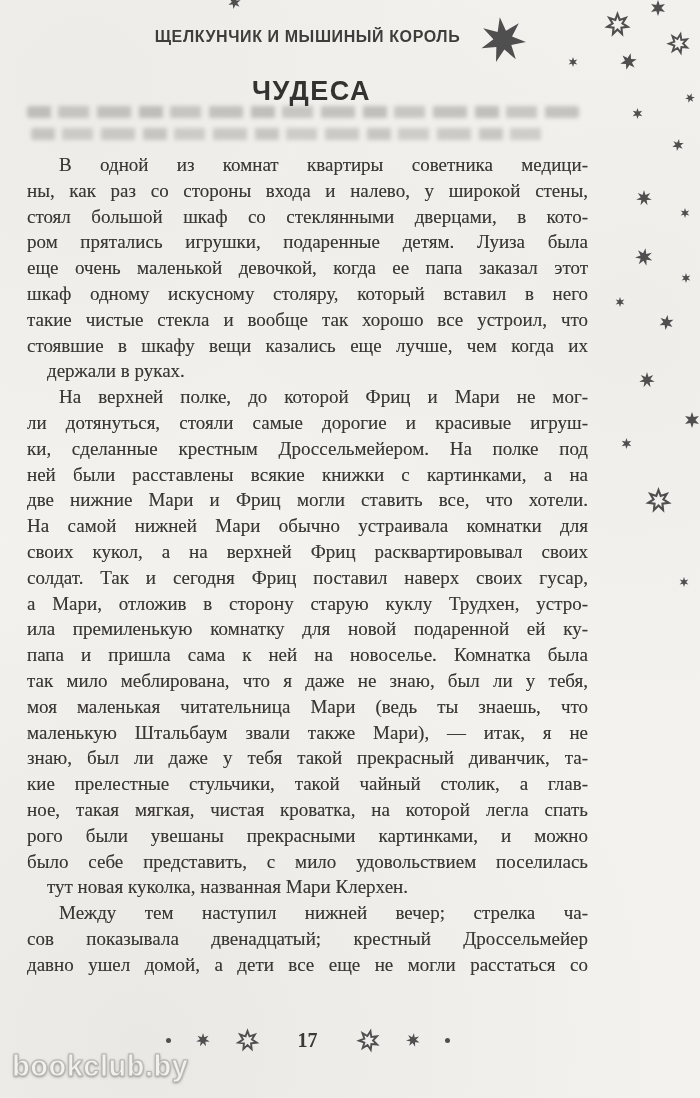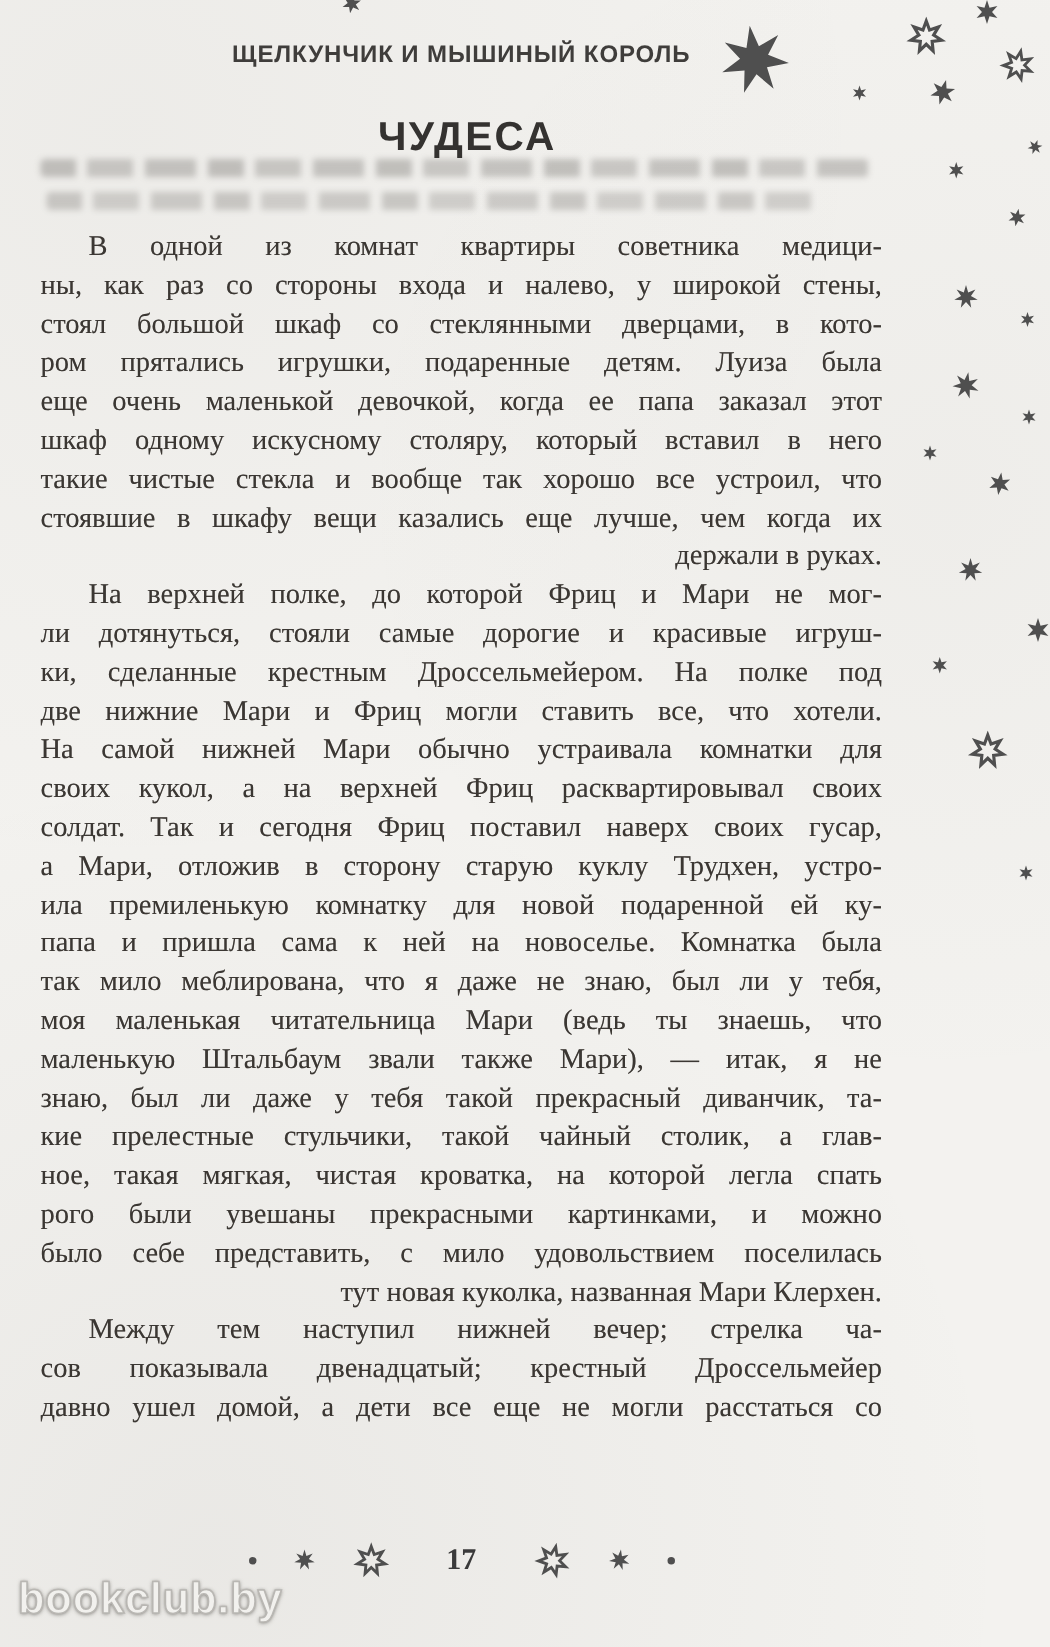--- a/index.html
+++ b/index.html
@@ -32,21 +32,21 @@
   .ghost1{left:27px;top:106px;width:552px;opacity:.5;}
   .ghost2{left:31px;top:128px;width:516px;opacity:.42;}
   .body-text{
     position:absolute;left:27px;top:154px;width:561px;
     font-size:19px;color:#3b3733;
     text-shadow:0 0 .4px rgba(60,55,50,.45);
   }
   .bline{height:25.8px;overflow:hidden;text-align:justify;white-space:normal;}
   .bline::after{content:"";display:inline-block;width:100%;height:0;}
   .bline.indent{text-indent:32px;font-family:Liberation Serif, serif;}
-  .bline.endp{text-align:right;margin-left:20px;}
+  .bline.endp{text-align:left;margin-left:20px;}
   .bline.endp::after{content:none;}
   .star{position:absolute;}
   .footer{
     position:absolute;left:25px;top:1026px;width:565px;height:28px;
     display:flex;justify-content:center;align-items:center;gap:22px;
   }
   .footer svg{display:block;}
   .dot{width:5px;height:5px;border-radius:50%;background:#4f4f4f;}
   .pageno{margin:0 16px;font-family:"Liberation Serif",serif;font-weight:600;
     font-size:20px;color:#3a3a3a;}
@@ -72,20 +72,21 @@
       <div class="bline">стоял большой шкаф со стеклянными дверцами, в кото-</div>
       <div class="bline">ром прятались игрушки, подаренные детям. Луиза была</div>
       <div class="bline">еще очень маленькой девочкой, когда ее папа заказал этот</div>
       <div class="bline">шкаф одному искусному столяру, который вставил в него</div>
       <div class="bline">такие чистые стекла и вообще так хорошо все устроил, что</div>
       <div class="bline">стоявшие в шкафу вещи казались еще лучше, чем когда их</div>
       <div class="bline endp">держали в руках.</div>
       <div class="bline indent">На верхней полке, до которой Фриц и Мари не мог-</div>
       <div class="bline">ли дотянуться, стояли самые дорогие и красивые игруш-</div>
       <div class="bline">ки, сделанные крестным Дроссельмейером. На полке под</div>
+      <div class="bline">ней были расставлены всякие книжки с картинками, а на</div>
       <div class="bline">две нижние Мари и Фриц могли ставить все, что хотели.</div>
       <div class="bline">На самой нижней Мари обычно устраивала комнатки для</div>
       <div class="bline">своих кукол, а на верхней Фриц расквартировывал своих</div>
       <div class="bline">солдат. Так и сегодня Фриц поставил наверх своих гусар,</div>
       <div class="bline">а Мари, отложив в сторону старую куклу Трудхен, устро-</div>
       <div class="bline">ила премиленькую комнатку для новой подаренной ей ку-</div>
       <div class="bline">папа и пришла сама к ней на новоселье. Комнатка была</div>
       <div class="bline">так мило меблирована, что я даже не знаю, был ли у тебя,</div>
       <div class="bline">моя маленькая читательница Мари (ведь ты знаешь, что</div>
       <div class="bline">маленькую Штальбаум звали также Мари), — итак, я не</div>

